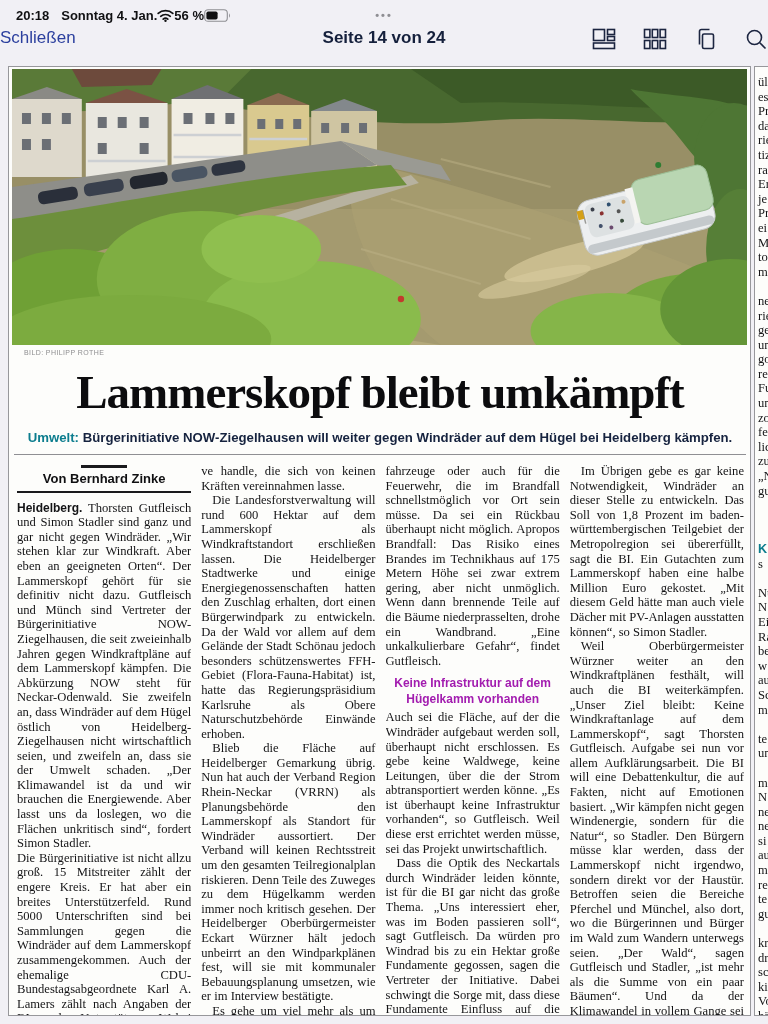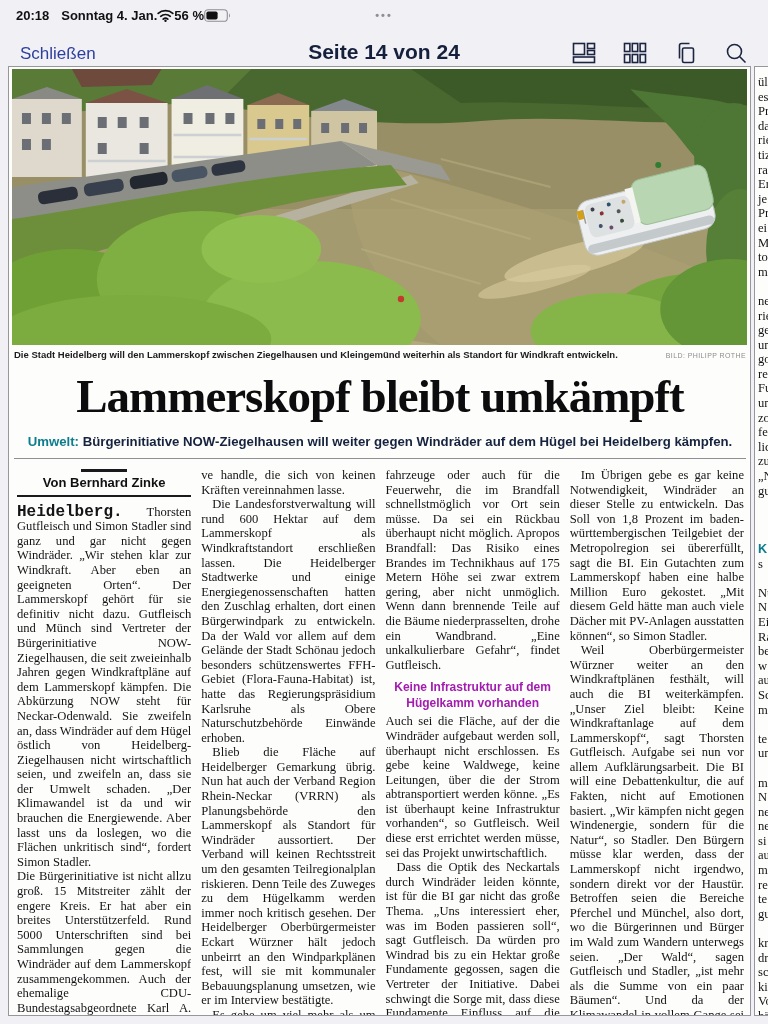--- a/index.html
+++ b/index.html
@@ -10,23 +10,23 @@
     -webkit-font-smoothing:antialiased;
   }
   
   .statusbar{height:28px;display:flex;align-items:center;justify-content:flex-start;
     padding:2px 14px 0 16px;box-sizing:border-box;font-size:13px;font-weight:700;color:#101012;}
   .sb-left{display:flex;gap:12px;align-items:center;}
   .sb-center{color:#8e8e93;font-size:11px;letter-spacing:2px;position:absolute;left:50%;transform:translateX(-50%);}
   .sb-right{display:flex;align-items:center;font-weight:700;}
   .batt{display:inline-block;}
   
-  .toolbar{height:36px;display:flex;align-items:flex-end;padding:0 20px;position:relative;box-sizing:border-box;}
+  .toolbar{height:36px;display:flex;align-items:flex-start;padding:0 0;position:relative;box-sizing:border-box;}
   .close-btn{background:none;border:none;padding:0;color:#2b3f9e;font-size:17px;font-family:"Liberation Sans",sans-serif;cursor:pointer;}
-  .page-indicator{position:absolute;left:50%;transform:translateX(-50%);font-size:21px;font-weight:700;color:#15203c;}
+  .page-indicator{position:absolute;left:50%;transform:translateX(-50%);font-size:17px;font-weight:700;color:#15203c;}
   .toolbar-icons{margin-left:auto;display:flex;gap:27px;align-items:center;}
   .tb-icon{background:none;border:none;padding:0;cursor:pointer;line-height:0;}
   .tb-icon svg{stroke:#1c2540;fill:none;stroke-width:1.6;}
   
   .content{position:relative;height:960px;}
   .page{position:absolute;left:8px;top:2px;width:743px;height:950px;background:#fdfdfb;
     border:1px solid #97979b;box-sizing:border-box;padding:2px 2px 0 3px;overflow:hidden;}
   .photo{width:735px;height:276px;display:block;}
   .caption-row{display:flex;justify-content:space-between;align-items:baseline;padding:4px 2px 1px 2px;}
   .caption{font-weight:700;font-size:9.5px;color:#1c1c1e;white-space:nowrap;}
@@ -36,21 +36,21 @@
   .deck{text-align:center;font-size:13.2px;font-weight:700;color:#16233f;
     padding-bottom:9px;margin:0 2px;border-bottom:1px solid #8f8f93;white-space:nowrap;}
   .kicker{color:#0c7d8e;}
   .columns{display:flex;gap:10px;padding:9px 4px 0 5px;}
   .col{flex:1;min-width:0;font-family:"Liberation Serif","DejaVu Serif",serif;
     font-size:12.6px;line-height:14.6px;color:#141416;text-align:justify;overflow:hidden;height:570px;}
   .body-para{margin:0;}
   .body-para.indent{text-indent:11px;}
   .col-subhead{font-family:"Liberation Sans",sans-serif;font-size:12px;line-height:16px;
     font-weight:700;margin:7px 0 3px 0;text-align:center;color:#a21caf;}
-  .lead{font-family:Liberation Mono, monospace;font-weight:700;font-size:16px;}
+  .lead{font-family:Liberation Sans, sans-serif;font-weight:700;font-size:12px;}
   .byline-wrap{margin:1px 0 8px 0;}
   .byline-top{width:46px;height:3px;background:#1a1a1d;margin:0 auto 4px auto;}
   .byline{text-align:center;font-family:"Liberation Sans",sans-serif;font-weight:700;font-size:13px;color:#101012;}
   .byline-bottom{height:2px;background:#1a1a1d;margin-top:4px;}
   
   .edge-strip{position:absolute;right:0;top:2px;width:14px;height:950px;background:#fdfdfb;
     border-top:1px solid #97979b;border-bottom:1px solid #97979b;border-left:1px solid #97979b;
     box-sizing:border-box;overflow:hidden;padding:8px 0 4px 3px;}
   .edge-frag{font-family:"Liberation Serif","DejaVu Serif",serif;font-size:12.6px;height:14.6px;
     line-height:14.6px;color:#141416;white-space:nowrap;}
@@ -234,21 +234,20 @@
             <circle cx="590" cy="146" r="2" fill="#44526b"></circle>
           <circle cx="600" cy="150" r="2" fill="#6b4a6e"></circle>
             <circle cx="612" cy="146" r="2" fill="#384a3a"></circle>
         </g>
         <line x1="576" y1="140" x2="576" y2="126" stroke="#9a9a96" stroke-width="1.5"></line>
         <rect x="570" y="126" width="6" height="9" fill="#d4a017"></rect>
       </g>
     </svg>
 
     <div class="caption-row">
-      <span class="caption">Die Stadt Heidelberg will den Lammerskopf zwischen Ziegelhausen und Kleingemünd weiterhin als Standort für Windkraft entwickeln.</span>
       <span class="credit">BILD: PHILIPP ROTHE</span>
     </div>
 
     <h1 class="headline">Lammerskopf bleibt umkämpft</h1>
     <div class="deck">
       <span class="kicker">Umwelt:</span>
       <span> </span>
       <span>Bürgerinitiative NOW-Ziegelhausen will weiter gegen Windräder auf dem Hügel bei Heidelberg kämpfen.</span>
     </div>
 

